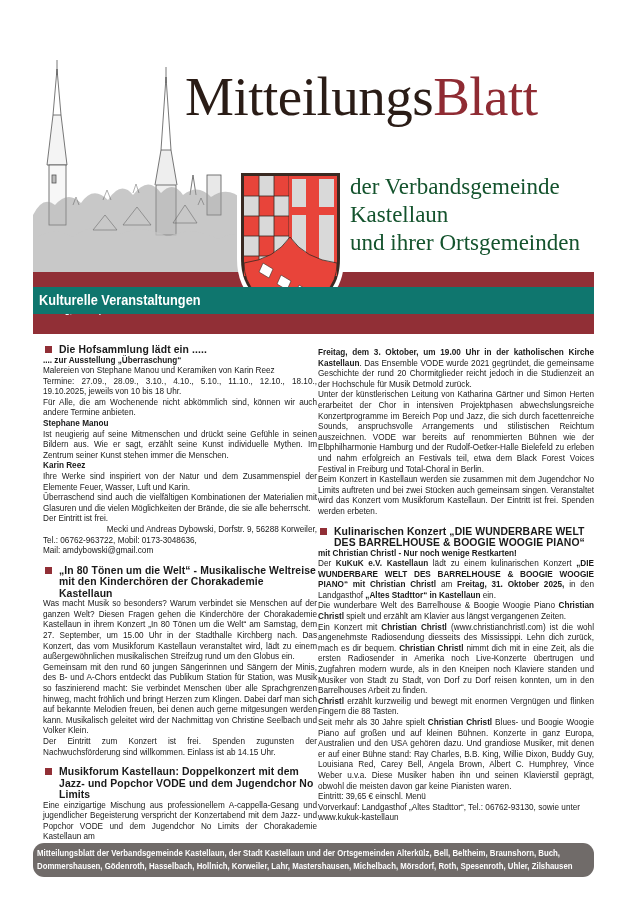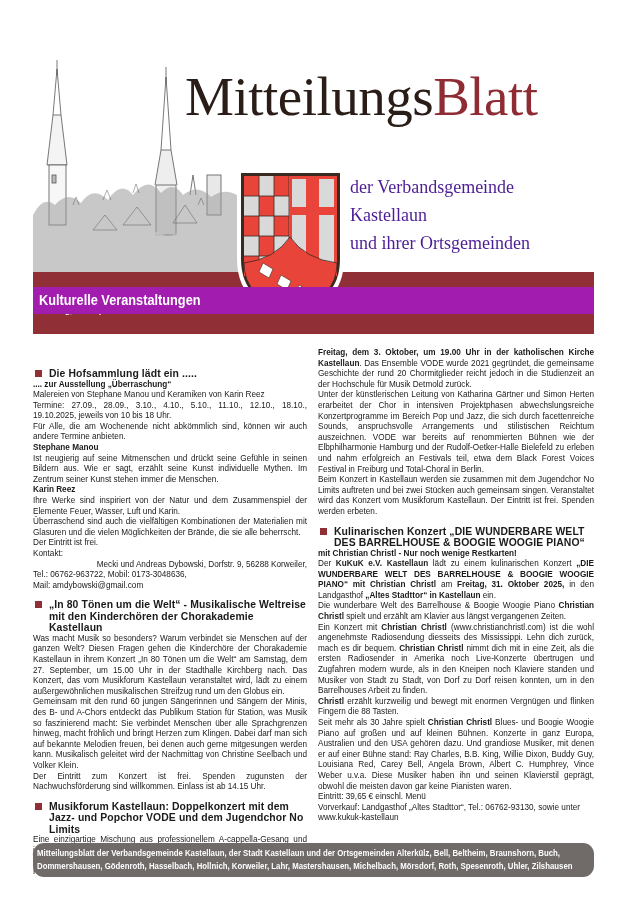--- a/index.html
+++ b/index.html
@@ -5,34 +5,34 @@
   html, body { margin: 0; padding: 0; background: #ffffff; }
   body { width: 625px; height: 897px; position: relative; overflow: hidden; font-family: "Liberation Sans", sans-serif; color: #1a1a1a; }
   .page { position: absolute; left: 0; top: 0; width: 625px; height: 897px; }
 
   
   .masthead { position: absolute; left: 33px; top: 55px; width: 561px; height: 278px; }
   .sketch { position: absolute; left: 0; top: 0; width: 210px; height: 218px; }
   .title { position: absolute; left: 152px; top: 12px; font-family: "Liberation Serif", serif; font-size: 55px; line-height: 60px; letter-spacing: -0.5px; white-space: nowrap; }
   .title .t1 { color: #2a1c16; }
   .title .t2 { color: #8f2b33; }
-  .subtitle { position: absolute; left: 317px; top: 118px; font-family: "Liberation Serif", serif; font-size: 18px; line-height: 28px; color: #4c1d95; white-space: nowrap; }
+  .subtitle { position: absolute; left: 317px; top: 118px; font-family: "Liberation Serif", serif; font-size: 23px; line-height: 28px; color: #14532d; white-space: nowrap; }
   .redband { position: absolute; left: 0; top: 217px; width: 561px; height: 60px; background: #912f36; }
   .issue { position: absolute; left: 9px; top: 14px; color: #ffffff; font-family: "Liberation Sans", sans-serif; font-weight: bold; font-size: 9.5px; line-height: 16px; transform: scaleX(0.88); transform-origin: left top; white-space: nowrap; }
   .region { position: absolute; left: 335px; top: 20px; color: #ffffff; font-family: "Liberation Serif", serif; font-style: italic; font-size: 17.5px; white-space: nowrap; }
   .crest { position: absolute; left: 202px; top: 112px; width: 111px; height: 148px; }
 
   
-  .section-head { position: absolute; left: 33px; top: 287px; width: 561px; height: 27px; background: #a21caf; }
+  .section-head { position: absolute; left: 33px; top: 287px; width: 561px; height: 27px; background: #0f766e; }
   .section-head span { position: absolute; left: 6px; top: 4px; color: #ffffff; font-weight: bold; font-size: 15px; transform: scaleX(0.85); transform-origin: left top; white-space: nowrap; }
   .section-bar { position: absolute; left: 33px; top: 319px; width: 561px; height: 15px; background: #912f36; }
 
   
   .col { position: absolute; top: 344px; width: 274px; font-size: 8.2px; line-height: 10.6px; text-align: justify; }
-  .col.left { left: 33px; margin-top: 24px; }
+  .col.left { left: 43px; }
   .col.right { left: 318px; width: 276px; }
   .col p { margin: 0; }
   .col .gap { height: 8px; }
   .h { font-weight: bold; font-size: 10.4px; line-height: 11.5px; font-family: "Liberation Sans", sans-serif; letter-spacing: 0.1px; text-align: left; display: flex; }
   .h .sq { display: inline-block; width: 7px; height: 7px; background: #912f36; margin: 2px 7px 0 2px; flex: 0 0 7px; }
   .h .htxt { flex: 1; }
   .sub { font-weight: bold; text-align: left; }
   .b { font-weight: bold; }
 
   
@@ -139,21 +139,20 @@
     <p class="sub">.... zur Ausstellung „Überraschung“</p>
     <p>Malereien von Stephane Manou und Keramiken von Karin Reez</p>
     <p>Termine: 27.09., 28.09., 3.10., 4.10., 5.10., 11.10., 12.10., 18.10., 19.10.2025, jeweils von 10 bis 18 Uhr.</p>
     <p>Für Alle, die am Wochenende nicht abkömmlich sind, können wir auch andere Termine anbieten.</p>
     <p class="sub">Stephane Manou</p>
     <p>Ist neugierig auf seine Mitmenschen und drückt seine Gefühle in seinen Bildern aus. Wie er sagt, erzählt seine Kunst individuelle Mythen. Im Zentrum seiner Kunst stehen immer die Menschen.</p>
     <p class="sub">Karin Reez</p>
     <p>Ihre Werke sind inspiriert von der Natur und dem Zusammenspiel der Elemente Feuer, Wasser, Luft und Karin.</p>
     <p>Überraschend sind auch die vielfältigen Kombinationen der Materialien mit Glasuren und die vielen Möglichkeiten der Brände, die sie alle beherrscht.</p>
     <p>Der Eintritt ist frei.</p>
-    <p>Kontakt:</p>
     <p style="text-align:right">Mecki und Andreas Dybowski, Dorfstr. 9, 56288 Korweiler,</p>
     <p style="text-align:left">Tel.: 06762-963722, Mobil: 0173-3048636,</p>
     <p style="text-align:left">Mail: amdybowski@gmail.com</p>
     <div class="gap"></div>
 
     <div class="h">
         <span class="sq"></span>
         <span class="htxt">„In 80 Tönen um die Welt“ - Musikalische Weltreise mit den Kinderchören der Chorakademie Kastellaun</span>
       </div>
     <p>Was macht Musik so besonders? Warum verbindet sie Menschen auf der ganzen Welt? Diesen Fragen gehen die Kinderchöre der Chorakademie Kastellaun in ihrem Konzert „In 80 Tönen um die Welt“ am Samstag, dem 27. September, um 15.00 Uhr in der Stadthalle Kirchberg nach. Das Konzert, das vom Musikforum Kastellaun veranstaltet wird, lädt zu einem außergewöhnlichen musikalischen Streifzug rund um den Globus ein.</p>

